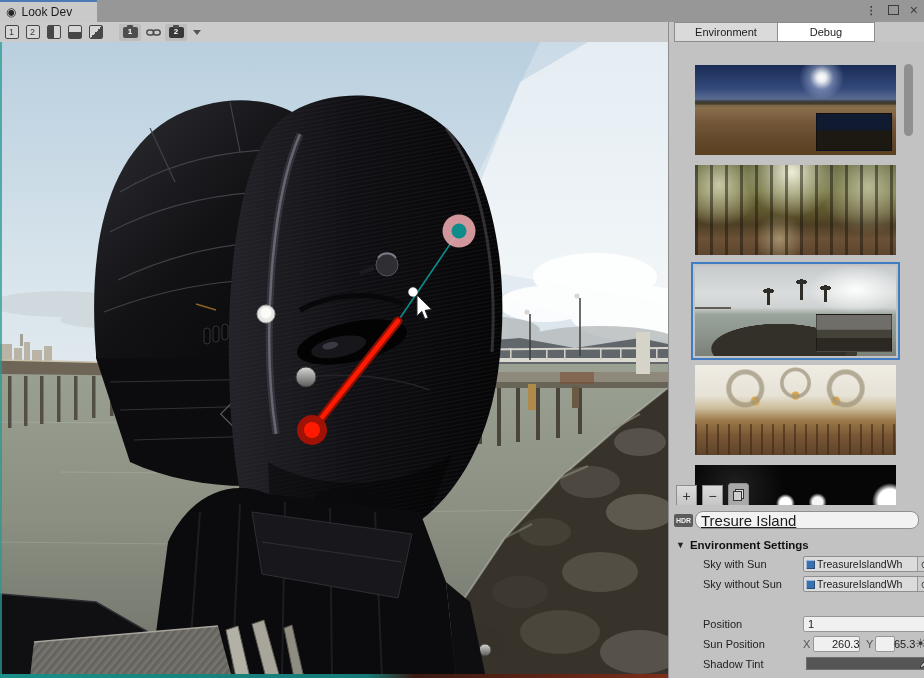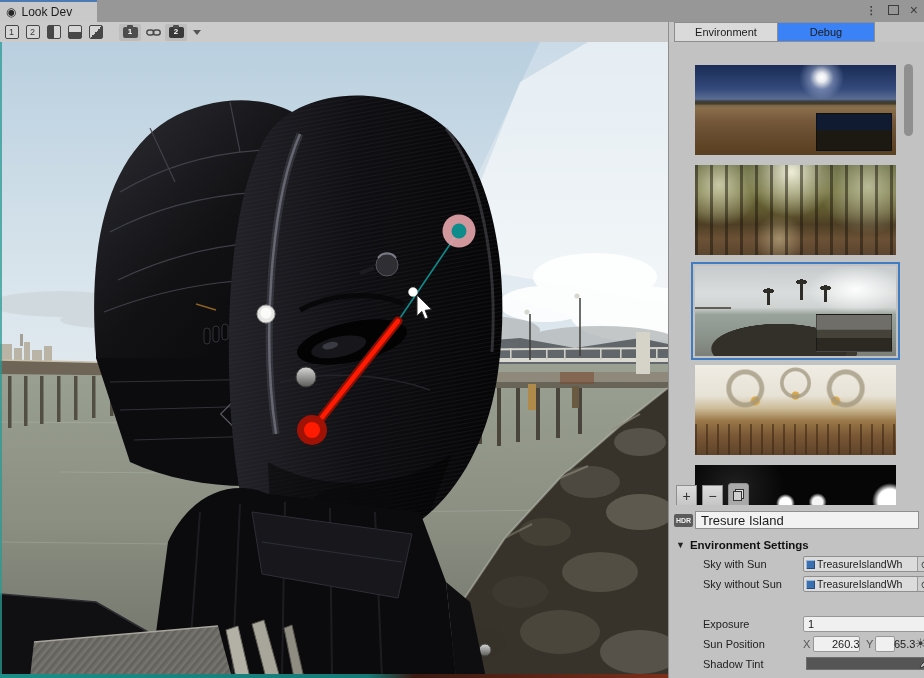--- a/index.html
+++ b/index.html
@@ -36,21 +36,21 @@
   .drop{width:16px;height:17px;display:flex;align-items:center;justify-content:center;}
   .tri-d{width:0;height:0;border-left:4px solid transparent;border-right:4px solid transparent;border-top:5px solid #555;}
   
   .viewport{position:absolute;top:42px;left:0;width:668px;height:636px;background:#cfdde8;}
   .viewport svg{position:absolute;inset:0;}
   
   .panel{position:absolute;left:668px;top:22px;width:256px;height:656px;background:#c2c2c2;
          border-left:1px solid #8e8e8e;box-sizing:border-box;font-size:11px;color:#1b1b1b;}
   .ptabs{position:absolute;top:0;left:0;width:100%;height:20px;background:#c6c6c6;display:flex;}
   .ptab{height:20px;box-sizing:border-box;border:1px solid #8d8d8d;border-left:none;
-        display:flex;align-items:center;justify-content:center;background:#3b82f6;}
+        display:flex;align-items:center;justify-content:center;background:#ffffff;}
   .ptab.first{border-left:1px solid #8d8d8d;margin-left:5px;}
   .ptab.active{background:#dadada;}
   .ptab.env{width:104px;} .ptab.dbg{width:97px;}
   .newload{position:absolute;top:20px;left:0;width:100%;height:20px;display:flex;padding:1px 3px;box-sizing:border-box;gap:0;}
   .ubtn{flex:1;height:18px;box-sizing:border-box;border:1px solid #969696;
         background:linear-gradient(#e9e9e9,#d2d2d2);display:flex;align-items:center;justify-content:center;}
   .ubtn.left{border-radius:3px 0 0 3px;} .ubtn.right{border-radius:0 3px 3px 0;border-left:none;}
   
   .list{position:absolute;top:40px;left:0;width:100%;height:443px;overflow:hidden;}
   .thumb{position:absolute;left:26px;width:201px;height:90px;overflow:hidden;}
@@ -106,21 +106,21 @@
         display:flex;align-items:center;justify-content:center;font-size:14px;color:#333;margin-right:5px;}
   .lbtn.pressed{background:#a9a9a9;border-radius:3px 3px 0 0;height:23px;}
   .dupicon{position:relative;width:11px;height:12px;}
   .dupicon::before{content:"";position:absolute;right:0;top:0;width:7px;height:8px;border:1px solid #333;background:#e2e2e2;}
   .dupicon::after{content:"";position:absolute;left:0;bottom:0;width:7px;height:8px;border:1px solid #333;background:#cfcfcf;}
   
   .hdrrow{position:absolute;top:486px;left:0;width:100%;height:26px;}
   .hdrbadge{position:absolute;left:5px;top:6px;width:19px;height:13px;background:#5b5b5b;border-radius:2px;
             color:#f2f2f2;font-size:7px;font-weight:bold;display:flex;align-items:center;justify-content:center;}
   .hdrfield{position:absolute;left:26px;top:3px;width:224px;height:18px;background:#f2f2f2;border:1px solid #8f8f8f;
-            border-radius:0;box-sizing:border-box;display:flex;align-items:center;padding-left:5px;font-size:13px;}
+            border-radius:8px;box-sizing:border-box;display:flex;align-items:center;padding-left:5px;font-size:15px;text-decoration:underline;}
   
   .secthead{position:absolute;top:514px;left:0;width:100%;height:18px;display:flex;align-items:center;gap:5px;
             padding-left:7px;box-sizing:border-box;font-weight:bold;font-size:11.5px;color:#111;}
   .fold{font-size:9px;color:#222;}
   .prow{position:absolute;left:0;width:100%;height:20px;margin-left:12px;}
   .plabel{position:absolute;left:22px;top:3px;font-size:11px;color:#222;}
   .pfield{position:absolute;left:122px;top:1px;width:130px;height:16px;box-sizing:border-box;
           background:#f0f0f0;border:1px solid #979797;border-radius:2px;display:flex;align-items:center;
           padding-left:4px;font-size:11px;overflow:hidden;}
   .objfield{position:absolute;left:122px;top:1px;width:130px;height:16px;box-sizing:border-box;
@@ -488,21 +488,21 @@
       <span class="plabel">Sky without Sun</span>
       <div class="objfield">
         <span class="cubeicon"></span>
         <span class="objtext">TreasureIslandWh</span>
         <span class="picker">⊙</span>
       </div>
     </div>
 
 
     <div class="prow" style="top:593px">
-      <span class="plabel">Exposure</span>
+      <span class="plabel">Position</span>
       <div class="pfield">1</div>
     </div>
 
     <div class="prow" style="top:613px">
       <span class="plabel">Sun Position</span>
       <span class="xylab" style="left:122px">X</span>
       <div class="xyfield" style="left:132px;width:47px">260.3</div>
       <span class="xylab" style="left:185px">Y</span>
       <div class="xyfield" style="left:194px;width:19px">65.3</div>
       <span class="sunbtn">☀</span>

